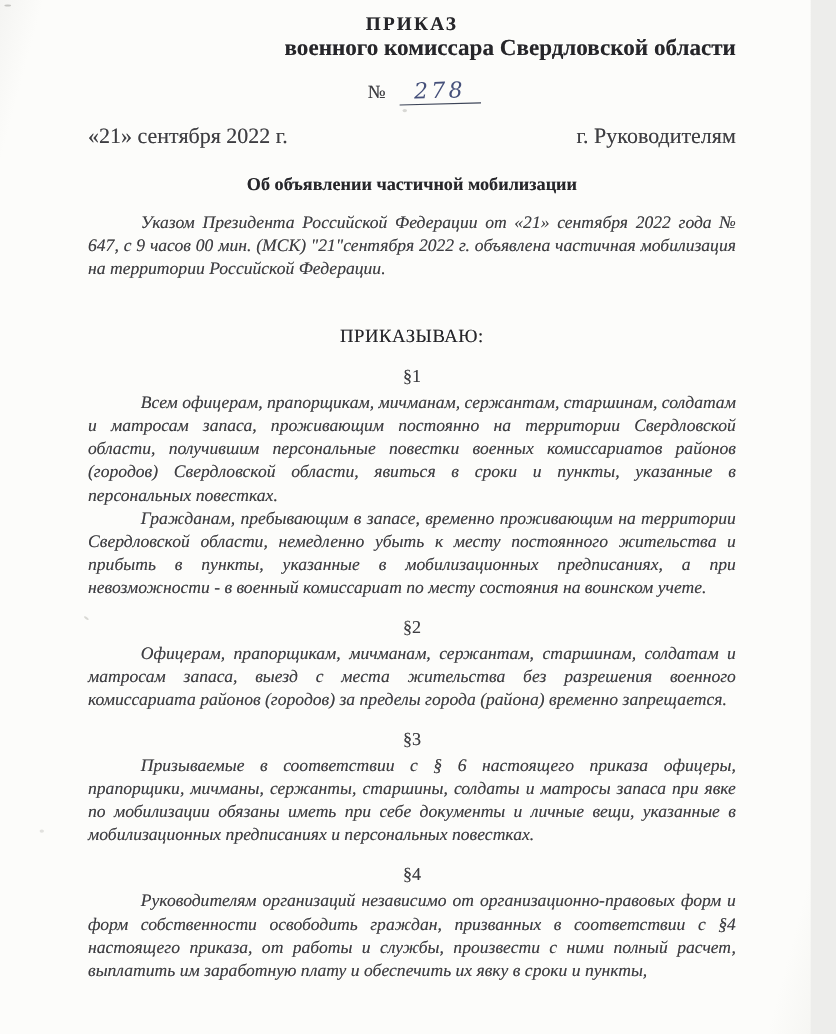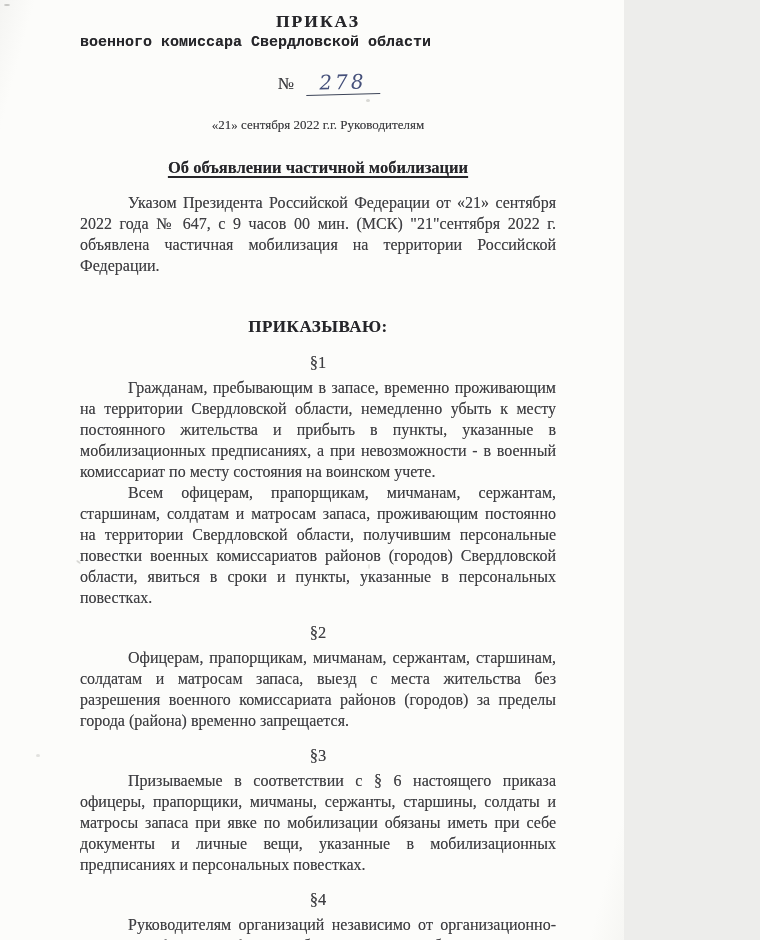--- a/index.html
+++ b/index.html
@@ -3,44 +3,43 @@
 <meta charset="utf-8">
 <style>
   html, body { margin: 0; padding: 0; }
   body {
     width: 760px; height: 940px; overflow: hidden;
     background: #ededeb;
     font-family: "Liberation Serif", serif;
   }
   .page {
     position: relative;
-    width: 624px; height: 940px;
+    width: 737px; height: 940px;
     box-sizing: border-box;
     padding: 10px 68px 0 80px;
     background: linear-gradient(105deg, #f4f4f2 0%, var(--paper, #fcfcfa) 4%, var(--paper, #fcfcfa) 96%, #f6f6f3 100%);
     color: var(--ink, #3e3e42);
     font-size: 16px;
     line-height: 21px;
     text-shadow: 0 0 0.6px rgba(62,62,66,0.55);
   }
   .doc-title {
     text-align: center;
     font-weight: bold;
     font-size: 17.5px;
     letter-spacing: 2px;
     line-height: 22px;
     color: var(--heading-ink, #26262a);
   }
   .doc-subtitle {
-    text-align: left;
+    text-align: right;
     font-weight: bold;
-    font-size: 15px;
+    font-size: 21px;
     line-height: 22px;
     color: var(--heading-ink, #26262a);
-    font-family: Liberation Mono, monospace;
   }
   .number-row {
     margin-top: 18px;
     text-align: center;
     padding-left: 22px;
     font-size: 17px;
     height: 26px;
   }
   .no-sign { font-weight: normal; }
   .handwritten {
@@ -55,43 +54,43 @@
     line-height: 20px;
     letter-spacing: 3px;
     color: var(--handwriting-ink, #45507a);
     text-shadow: none;
     transform: rotate(-1.5deg);
     text-align: center;
   }
   .date-row {
     margin-top: 16px;
     display: flex;
-    justify-content: center;
-    font-size: 13px;
+    justify-content: space-between;
+    font-size: 20px;
   }
   .subject {
     margin-top: 22px;
     text-align: center;
     font-weight: bold;
     font-size: 16.5px;
     color: var(--heading-ink, #26262a);
-    text-decoration: underline;
     text-underline-offset: 3px;
     text-decoration-thickness: 1.5px;
   }
   .body-para {
     margin: 0;
     text-align: justify;
     text-indent: 48px;
+    font-style: italic;
   }
   .preamble { margin-top: 14px; }
   .order-heading {
     margin-top: 40px;
     text-align: center;
-    font-weight: bold;
+    font-weight: normal;
     font-size: 17px;
     letter-spacing: 0.5px;
     line-height: 22px;
     color: var(--heading-ink, #26262a);
   }
   .section-number {
     margin: 14px 0 4px 0;
     text-align: center;
     font-size: 16.5px;
     line-height: 21px;
@@ -128,22 +127,22 @@
 
   <div class="subject">Об объявлении частичной мобилизации</div>
 
   <p class="body-para preamble">Указом Президента Российской Федерации от «21» сентября 2022 года № 647, с 9 часов 00 мин. (МСК) "21"сентября 2022 г. объявлена частичная мобилизация на территории Российской Федерации.</p>
 
   <div class="order-heading">ПРИКАЗЫВАЮ:</div>
 
   <div>
       <div>
         <div class="section-number">§1</div>
+        <p class="body-para">Всем офицерам, прапорщикам, мичманам, сержантам, старшинам, солдатам и матросам запаса, проживающим постоянно на территории Свердловской области, получившим персональные повестки военных комиссариатов районов (городов) Свердловской области, явиться в сроки и пункты, указанные в персональных повестках.</p>
         <p class="body-para">Гражданам, пребывающим в запасе, временно проживающим на территории Свердловской области, немедленно убыть к месту постоянного жительства и прибыть в пункты, указанные в мобилизационных предписаниях, а при невозможности - в военный комиссариат по месту состояния на воинском учете.</p>
-        <p class="body-para">Всем офицерам, прапорщикам, мичманам, сержантам, старшинам, солдатам и матросам запаса, проживающим постоянно на территории Свердловской области, получившим персональные повестки военных комиссариатов районов (городов) Свердловской области, явиться в сроки и пункты, указанные в персональных повестках.</p>
       </div>
       <div>
         <div class="section-number">§2</div>
         <p class="body-para">Офицерам, прапорщикам, мичманам, сержантам, старшинам, солдатам и матросам запаса, выезд с места жительства без разрешения военного комиссариата районов (городов) за пределы города (района) временно запрещается.</p>
       </div>
       <div>
         <div class="section-number">§3</div>
         <p class="body-para">Призываемые в соответствии с § 6 настоящего приказа офицеры, прапорщики, мичманы, сержанты, старшины, солдаты и матросы запаса при явке по мобилизации обязаны иметь при себе документы и личные вещи, указанные в мобилизационных предписаниях и персональных повестках.</p>
       </div>
       <div>

